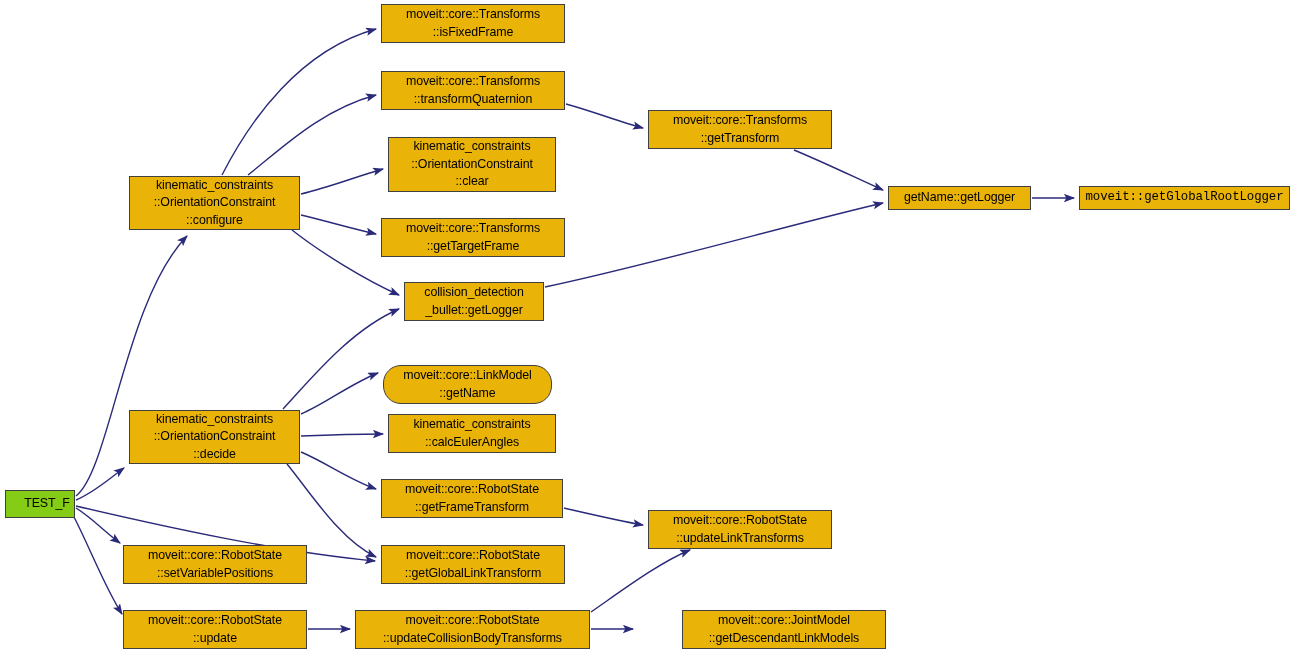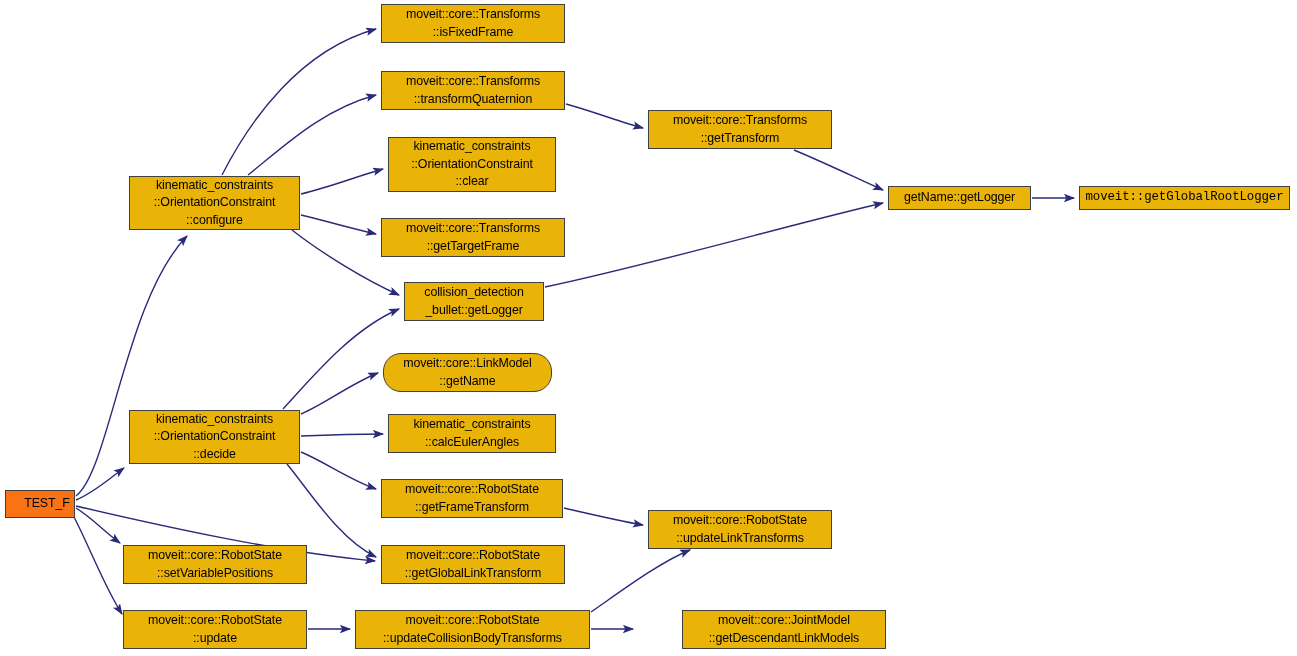--- a/index.html
+++ b/index.html
@@ -33,21 +33,21 @@
     line-height: 1.42;
     text-align: center;
     display: flex;
     align-items: center;
     justify-content: center;
     white-space: pre-line;
     letter-spacing: -0.1px;
     z-index: 3;
   }
   .node.root {
-    background: #f97316;
+    background: #84cc16;
     padding-left: 14px;
   }
   .node-label {
     display: block;
     width: 100%;
     padding: 0 2px;
     white-space: pre-line;
   }
 </style>
 </head>
@@ -100,21 +100,21 @@
 ::isFixedFrame</span></div>
       <div class="node" style="left: 381px; top: 71px; width: 184px; height: 39px;"><span class="node-label">moveit::core::Transforms
 ::transformQuaternion</span></div>
       <div class="node" style="left: 388px; top: 137px; width: 168px; height: 55px;"><span class="node-label">kinematic_constraints
 ::OrientationConstraint
 ::clear</span></div>
       <div class="node" style="left: 381px; top: 218px; width: 184px; height: 39px;"><span class="node-label">moveit::core::Transforms
 ::getTargetFrame</span></div>
       <div class="node" style="left: 404px; top: 282px; width: 140px; height: 39px;"><span class="node-label">collision_detection
 _bullet::getLogger</span></div>
-      <div class="node" style="left: 383px; top: 353px; width: 169px; height: 39px; border-radius: 18px;"><span class="node-label">moveit::core::LinkModel
+      <div class="node" style="left: 383px; top: 365px; width: 169px; height: 39px; border-radius: 18px;"><span class="node-label">moveit::core::LinkModel
 ::getName</span></div>
       <div class="node" style="left: 388px; top: 414px; width: 168px; height: 39px;"><span class="node-label">kinematic_constraints
 ::calcEulerAngles</span></div>
       <div class="node" style="left: 381px; top: 479px; width: 182px; height: 39px;"><span class="node-label">moveit::core::RobotState
 ::getFrameTransform</span></div>
       <div class="node" style="left: 381px; top: 545px; width: 184px; height: 39px;"><span class="node-label">moveit::core::RobotState
 ::getGlobalLinkTransform</span></div>
       <div class="node" style="left: 123px; top: 545px; width: 184px; height: 39px;"><span class="node-label">moveit::core::RobotState
 ::setVariablePositions</span></div>
       <div class="node" style="left: 123px; top: 610px; width: 184px; height: 39px;"><span class="node-label">moveit::core::RobotState

